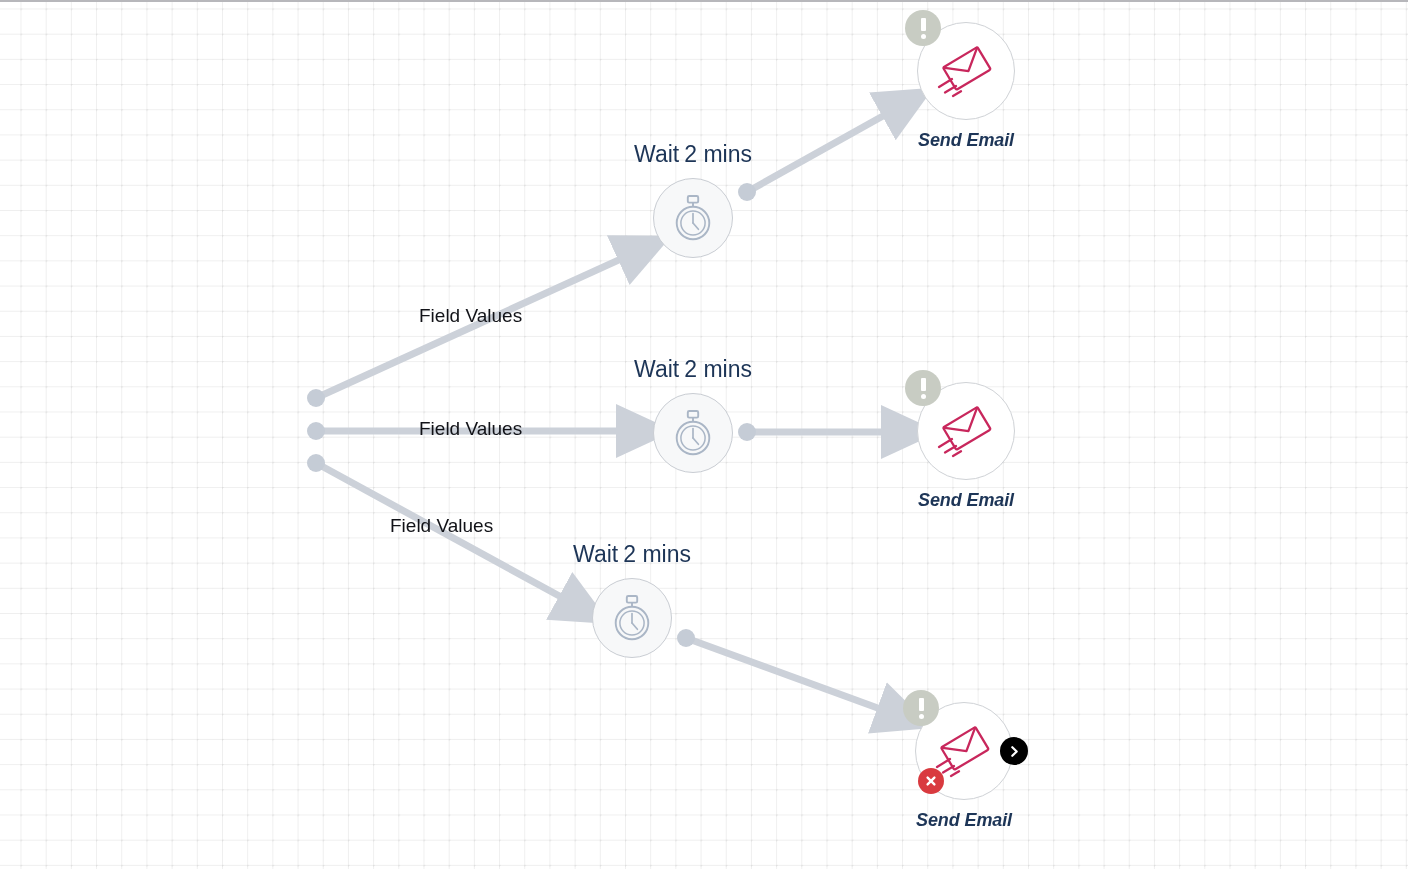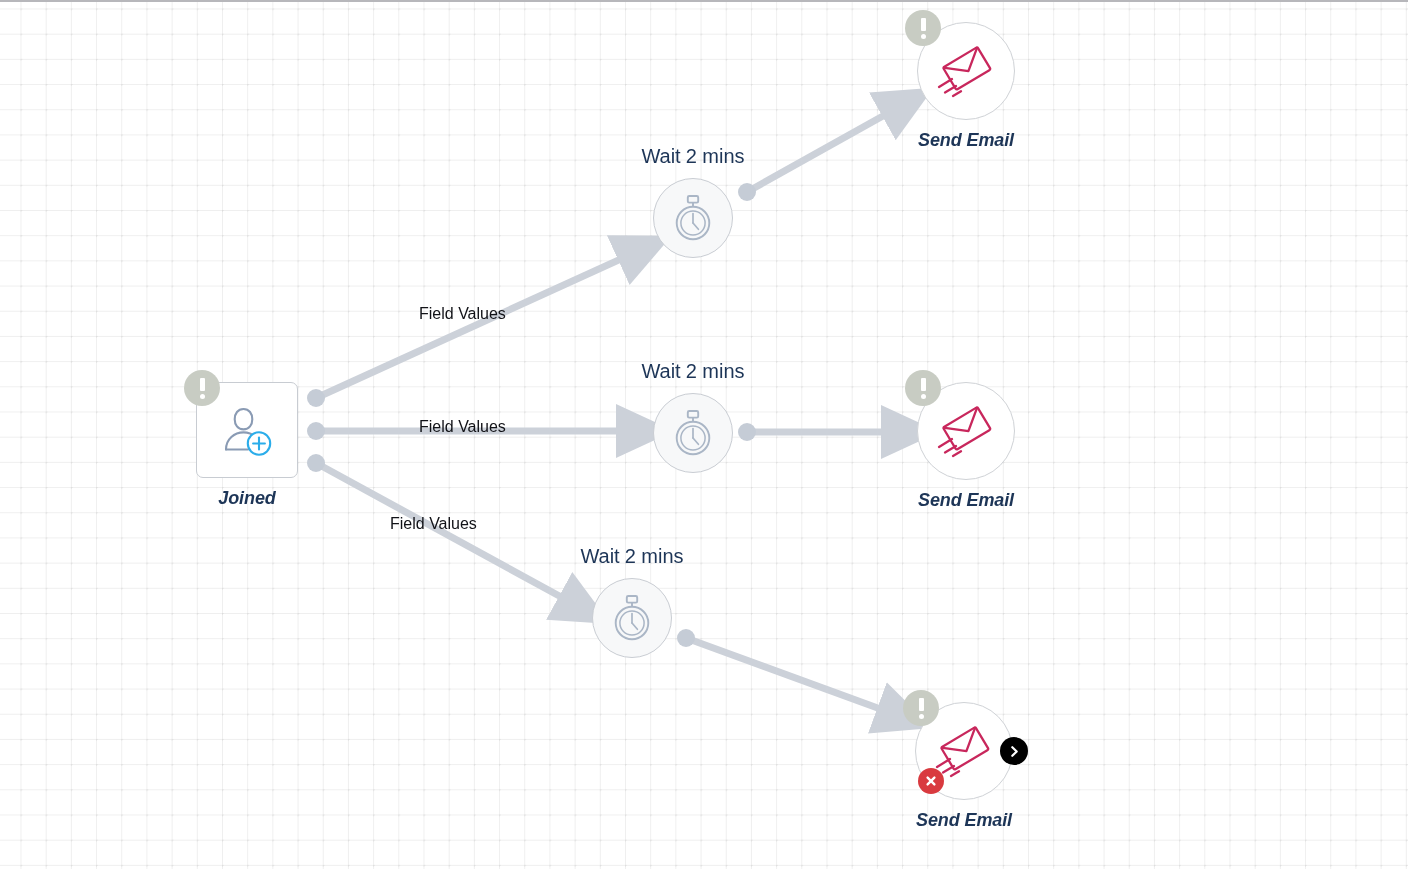--- a/index.html
+++ b/index.html
@@ -97,21 +97,21 @@
     transform: translateX(-50%);
     margin-top: 10px;
   }
   .label-above {
     position: absolute;
     bottom: 100%;
     left: 50%;
     transform: translateX(-50%);
     margin-bottom: 10px;
     white-space: nowrap;
-    font-size: 20px;
+    font-size: 23px;
     font-weight: normal;
     color: #1d3557;
     margin-top: 36px;
   }
   .label-above .wait-amount { margin-left: 5px; }
 
   
   .warn-badge {
     position: absolute;
     width: 36px;
@@ -175,21 +175,21 @@
     display: flex;
     align-items: center;
     justify-content: center;
     cursor: pointer;
   }
   .chevron-btn svg { display: block; }
 
   
   .edge-label {
     position: absolute;
-    font-size: 16px;
+    font-size: 19px;
     color: #111217;
     white-space: nowrap;
     z-index: 3;
     background: transparent;
   }
 
   .icon-svg { display: block; }
 </style>
 </head>
 <body>
@@ -233,42 +233,20 @@
       <circle cx="686" cy="636" r="9" fill="#c5ccd6"></circle>
     </g>
   </svg>
 
   <div class="edge-label" style="left:419px; top:303px;">Field Values</div>
 
   <div class="edge-label" style="left:419px; top:416px;">Field Values</div>
 
   <div class="edge-label" style="left:390px; top:513px;">Field Values</div>
 
-  <div class="node" style="left:196px; top:380px;">
-    <div class="trigger-box">
-      <span class="icon">
-        <svg class="icon-svg" width="58" height="54" viewBox="0 0 58 54">
-
-          <path d="M25.5 6 C31.2 6 34.3 10.6 34.3 16.2 C34.3 21.8 31.2 26.4 25.5 26.4
-                   C19.8 26.4 16.7 21.8 16.7 16.2 C16.7 10.6 19.8 6 25.5 6 Z" fill="none" stroke="#8a9bb4" stroke-width="2.1"></path>
-
-          <path d="M8 46.5 C8 35.8 16.5 29.4 25.5 29.4 C34.5 29.4 43 35.8 43 46.5" fill="none" stroke="#8a9bb4" stroke-width="2.1" stroke-linecap="round"></path>
-          <line x1="8" y1="46.5" x2="30" y2="46.5" stroke="#8a9bb4" stroke-width="2.1" stroke-linecap="round"></line>
-
-          <circle cx="41" cy="40.5" r="11.2" fill="#ffffff" stroke="#2badea" stroke-width="2.1"></circle>
-          <line x1="41" y1="34.6" x2="41" y2="46.4" stroke="#2badea" stroke-width="2.1" stroke-linecap="round"></line>
-          <line x1="35.1" y1="40.5" x2="46.9" y2="40.5" stroke="#2badea" stroke-width="2.1" stroke-linecap="round"></line>
-        </svg>
-      </span>
-      <div class="warn-badge">
-        <span class="bang"></span>
-      </div>
-    </div>
-    <div class="caption below">Joined</div>
-  </div>
 
   <div class="node" style="left:653px; top:176px;">
     <div class="label-above">
       <span>Wait</span><span class="wait-amount">2 mins</span>
     </div>
     <div class="circle-node wait">
       <span class="icon">
         <svg class="icon-svg" width="42" height="48" viewBox="0 0 42 48">
           <rect x="15.8" y="2" width="10.4" height="6.6" rx="1.4" fill="none" stroke="#aab6c6" stroke-width="1.9"></rect>
           <line x1="21" y1="8.6" x2="21" y2="12.3" stroke="#aab6c6" stroke-width="1.9"></line>

